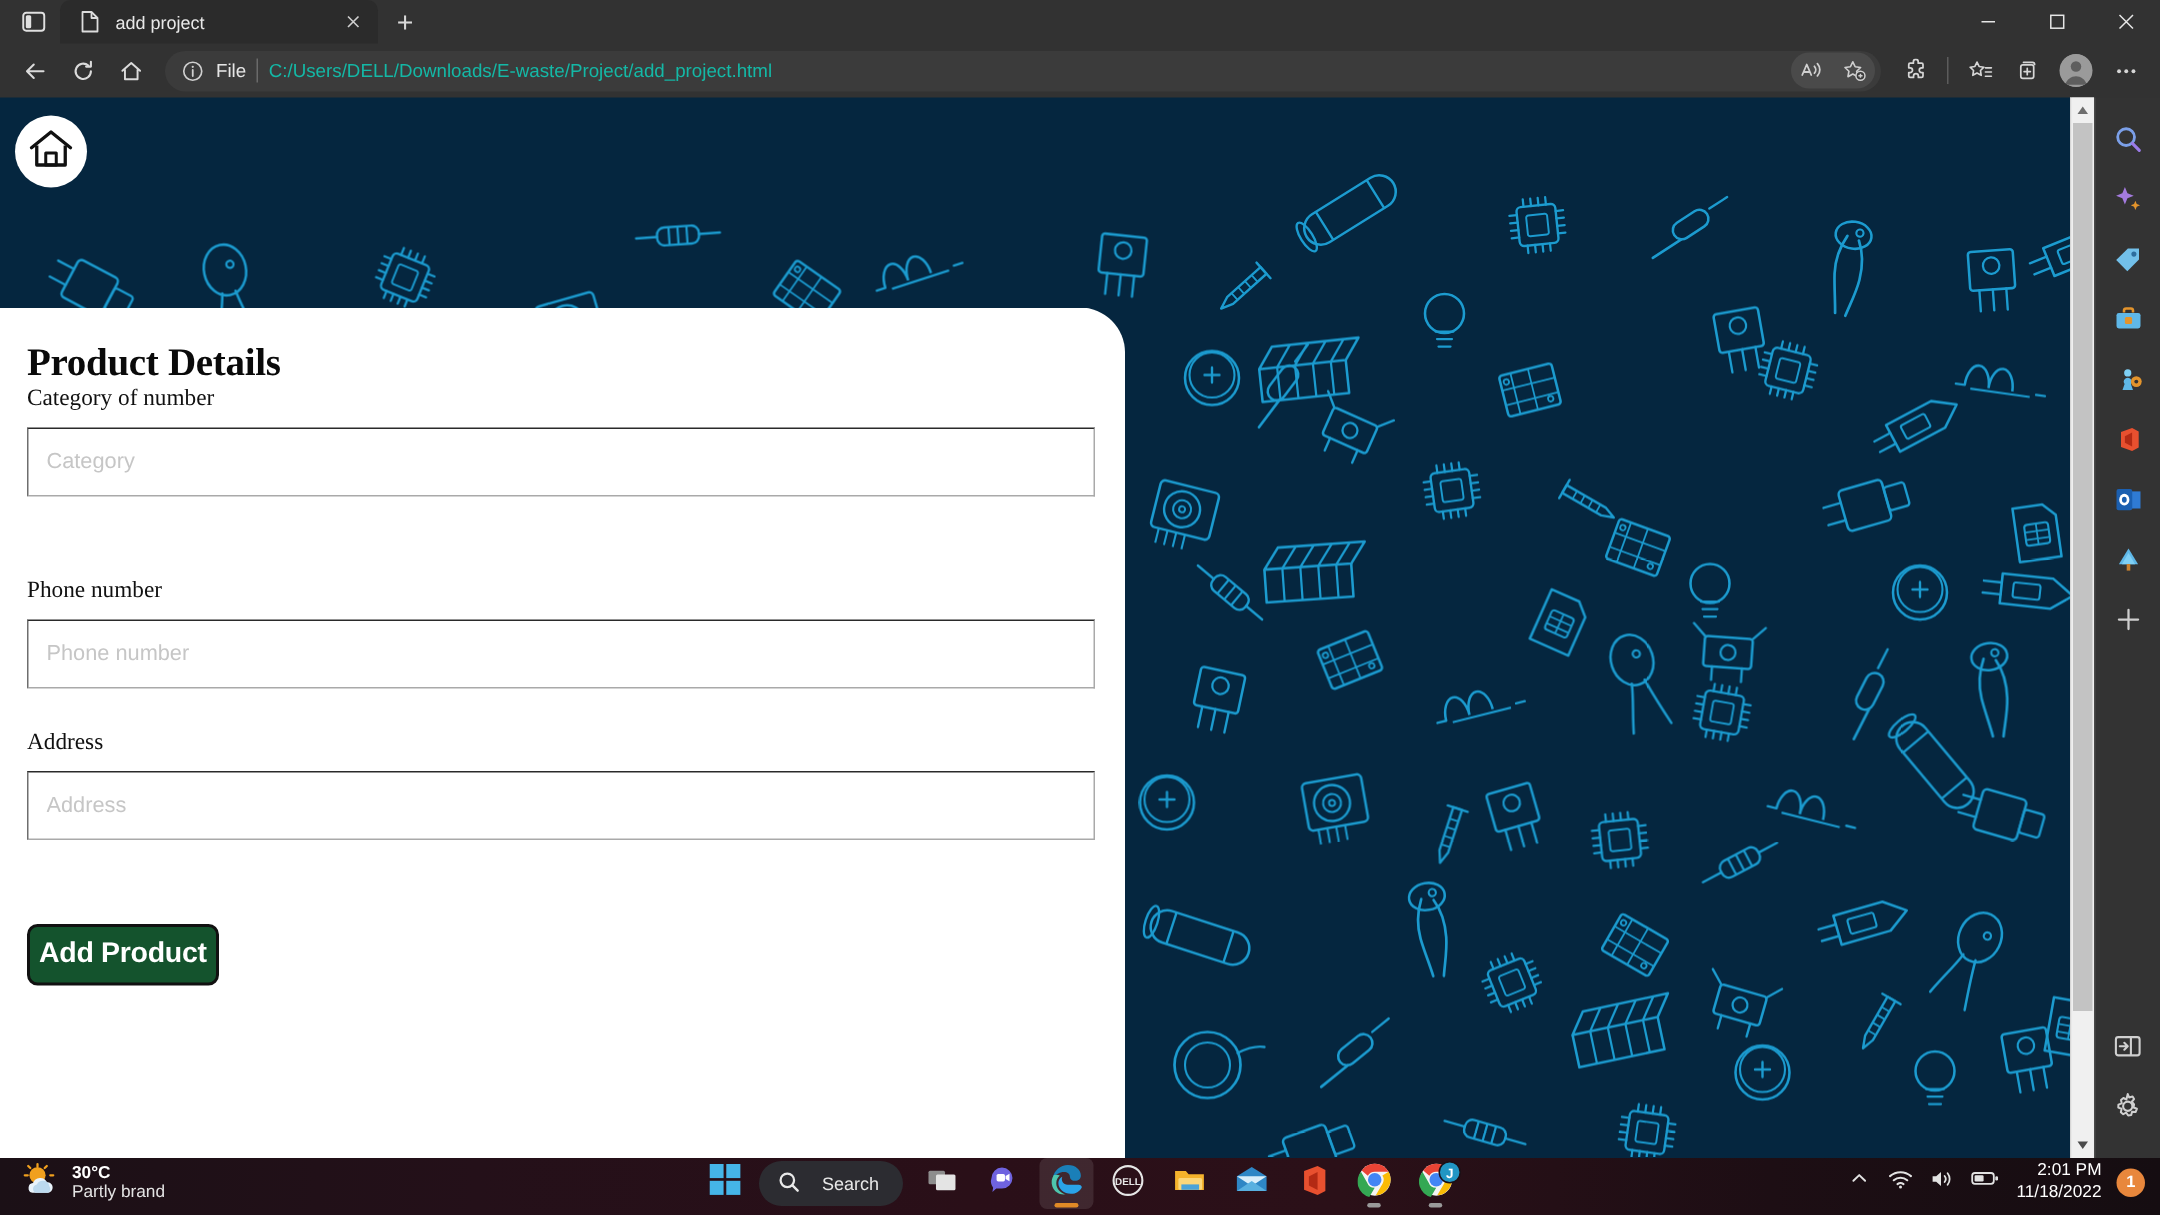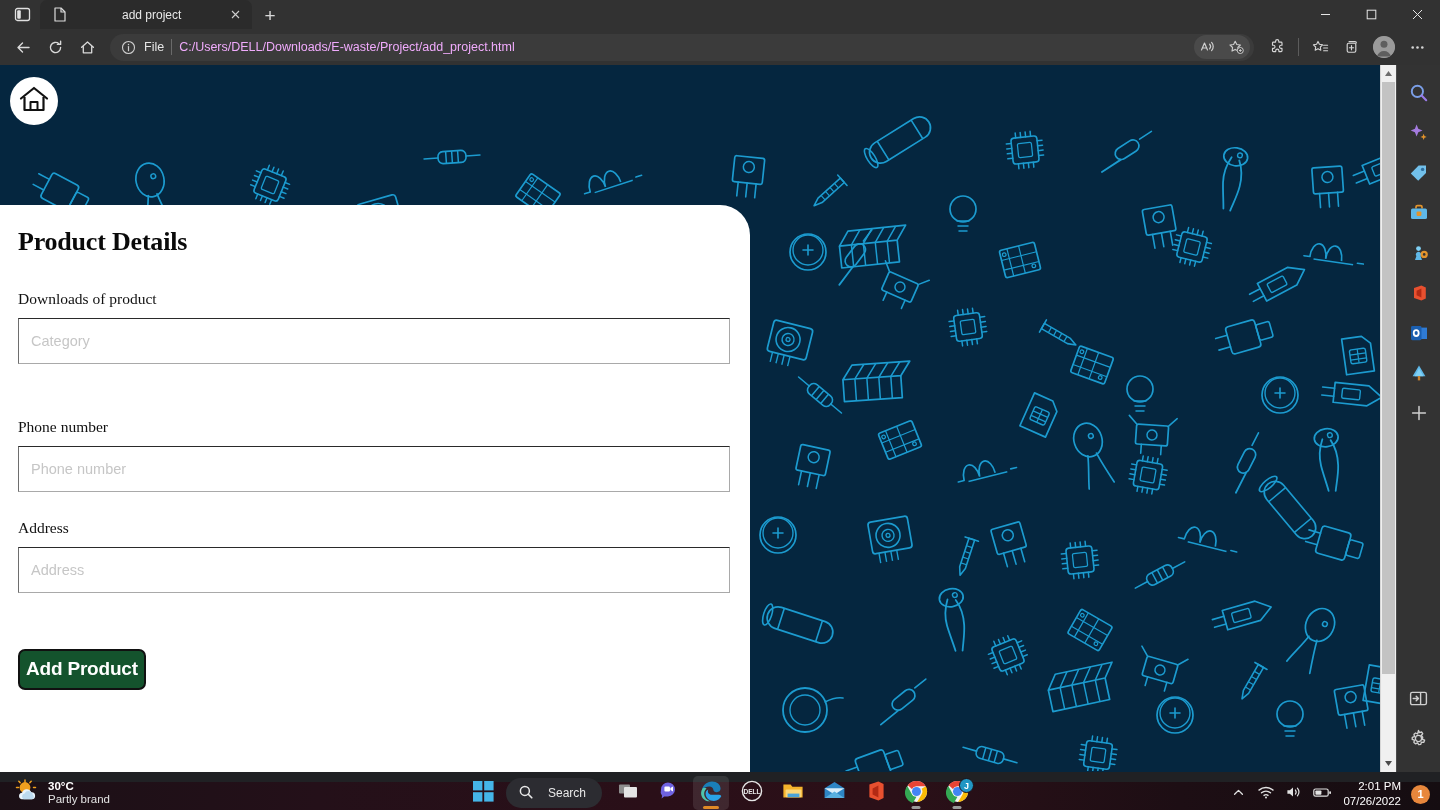--- a/index.html
+++ b/index.html
@@ -26,21 +26,21 @@
   .tab-sidebar-btn svg { display:block; }
   .tab {
     height: 29px; width: 212px; background: #2b2b2b;
     border-radius: 7px 7px 0 0;
     display: flex; align-items: center; gap: 9px;
     padding: 0 8px 0 12px; cursor: pointer; position: relative;
   }
   .tab-favicon { width: 16px; height: 16px; flex: 0 0 16px; display:flex; align-items:center;justify-content:center;}
   .tab-title {
     flex: 1; color: #e8e8e8; font-size: 12px; white-space: nowrap;
-    overflow: hidden; text-overflow: ellipsis; margin-left: 45px;
+    overflow: hidden; text-overflow: ellipsis;
   }
   .tab-close {
     width: 18px; height: 18px; flex: 0 0 18px; border-radius: 3px;
     display: flex; align-items: center; justify-content: center;
     color: #c9c9c9; font-size: 13px; line-height: 1; cursor: pointer;
   }
   .tab-new {
     width: 30px; height: 26px; display: flex; align-items: center; justify-content: center;
     color: #d8d8d8; font-size: 19px; font-weight: 300; cursor: pointer; margin-left: 3px;
   }
@@ -62,21 +62,21 @@
   }
   .omnibox {
     flex: 1; height: 27px; background: #3b3b3b; border-radius: 14px;
     display: flex; align-items: center; padding: 0 4px 0 10px;
     margin: 0 6px; gap: 7px; min-width: 0; cursor: text; justify-content: space-between;
   }
   .omni-info { width: 17px; height: 17px; flex: 0 0 17px; display:flex;align-items:center;justify-content:center;}
   .omni-file { color: #e6e6e6; font-size: 12.5px; flex: 0 0 auto; }
   .omni-sep { width: 1px; height: 16px; background: #6a6a6a; flex: 0 0 1px; }
   .omni-url {
-    color: #f0abfc; font-size: 12.5px; white-space: nowrap; overflow: hidden;
+    color: #14b8a6; font-size: 12.5px; white-space: nowrap; overflow: hidden;
     text-overflow: ellipsis; flex: 1; min-width: 0;
   }
   .omni-right { display: flex; align-items: center; gap: 0; flex: 0 0 auto; }
   .omni-pill { display:flex; align-items:center; background:#4a4a4a; border-radius:13px; }
   .omni-pill .tbtn { width: 28px; height: 24px; }
   .tbar-right { display: flex; align-items: center; gap: 1px; flex: 0 0 auto; }
   .vsep { width:1px; height:18px; background:#5c5c5c; margin: 0 5px; }
   .avatar {
     width: 22px; height: 22px; border-radius: 50%; background: #8f8f8f;
     display: flex; align-items: center; justify-content: center; overflow:hidden;
@@ -100,21 +100,21 @@
   }
 
   .card {
     position: absolute; left: -1px; top: 140px; width: 751px; bottom: 0;
     background: #ffffff; border-radius: 0 30px 0 0;
     padding: 22px 20px 0 19px; z-index: 4; overflow: hidden;
   }
   .card h1 {
     font-family: "Liberation Serif", serif;
     font-size: 26px; font-weight: bold; color: #0a0a0a;
-    letter-spacing: -0.2px; margin-bottom: 33px;
+    letter-spacing: -0.2px; 
   }
   .field { margin-bottom: 0; }
   .field-label {
     font-family: "Liberation Serif", serif;
     font-size: 15.5px; color: #111; margin-bottom: 10px; display: block;
   }
   .field input {
     display: block; width: 712px; height: 46px;
     border: 1px solid #a9a9a9;
     border-top-color: #2a2a2a; border-left-color: #6e6e6e;
@@ -156,23 +156,23 @@
     padding-top: 12px; gap: 0; flex: 0 0 44px;
   }
   .ebtn {
     width: 36px; height: 36px; border-radius: 6px; margin-bottom: 4px;
     display: flex; align-items: center; justify-content: center; cursor: pointer;
   }
   .ebar-bottom { margin-top: auto; padding-bottom: 10px; display:flex; flex-direction:column; align-items:center;}
 
   
   .taskbar {
-    position: absolute; left: 0; right: 0; bottom: 0; height: 28px;
+    position: absolute; left: 0; right: 0; bottom: 0; height: 38px;
     background: linear-gradient(90deg,#1b1016 0%, #241019 22%, #2a0f18 45%, #2b1018 62%, #1d0e14 82%, #150d11 100%);
-    display: flex; align-items: flex-end;
+    display: flex; align-items: flex-start;
   }
   .tb-weather {
     display: flex; align-items: center; gap: 8px; padding-left: 14px; cursor: pointer;
     height: 34px;
   }
   .tb-weather .wtxt { line-height: 1.15; }
   .tb-weather .wtemp { color: #fff; font-size: 11.5px; font-weight: bold; }
   .tb-weather .wdesc { color: #e3e3e3; font-size: 11.5px; }
   .tb-center { position: absolute; left: 50%; transform: translateX(-50%); display: flex; align-items: center; gap: 5px; }
   .tb-icon {
@@ -548,21 +548,21 @@
             <path d="M5.5 12v13h19V12" fill="none" stroke="#111" stroke-width="2.2" stroke-linejoin="round"></path>
             <rect x="11.5" y="17" width="7" height="8" fill="none" stroke="#111" stroke-width="2" stroke-linejoin="round"></rect>
           </svg>
         </span>
       </div>
 
       <div class="card">
         <h1>Product Details</h1>
 
         <div class="field">
-          <label class="field-label">Downloads of product</label>
+          <label class="field-label">Category of number</label>
           <input type="text" placeholder="Category" style="">
         </div>
         <div class="spacer-1"></div>
 
         <div class="spacer-2"></div>
 
         <div class="field">
           <label class="field-label">Phone number</label>
           <input type="text" placeholder="Phone number" style="">
         </div>
@@ -862,17 +862,17 @@
       <span>
         <svg width="19" height="13" viewBox="0 0 19 13">
             <rect x="0.8" y="3" width="14.4" height="7.2" rx="1.8" fill="none" stroke="#e2e2e2" stroke-width="1.2"></rect>
             <rect x="2.4" y="4.5" width="6" height="4.2" rx="0.8" fill="#e2e2e2"></rect>
             <rect x="16.2" y="5.2" width="1.8" height="2.8" rx="0.8" fill="#e2e2e2"></rect>
           </svg>
       </span>
     </div>
     <div class="tb-clock">
       <div>2:01 PM</div>
-      <div>07/26/2022</div>
+      <div>11/18/2022</div>
     </div>
     <div class="tb-badge">1</div>
   </div>
 </div>
 
 </body></html>

